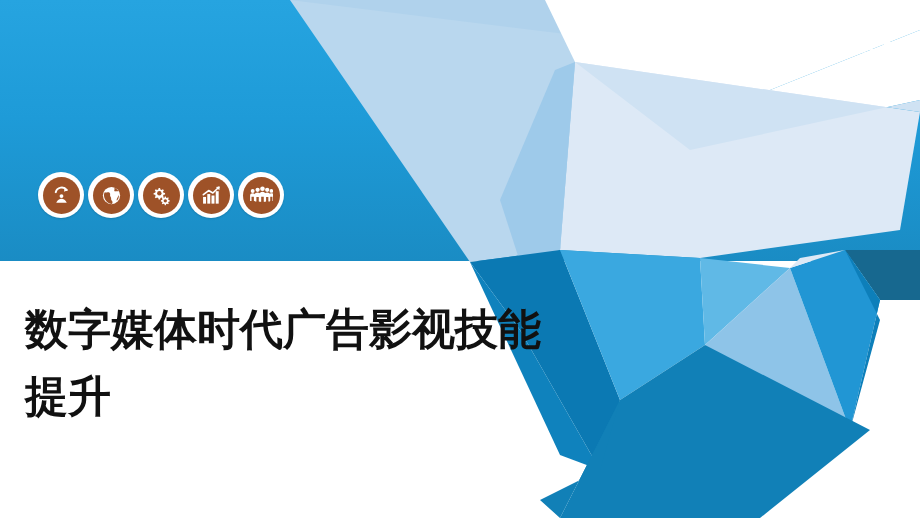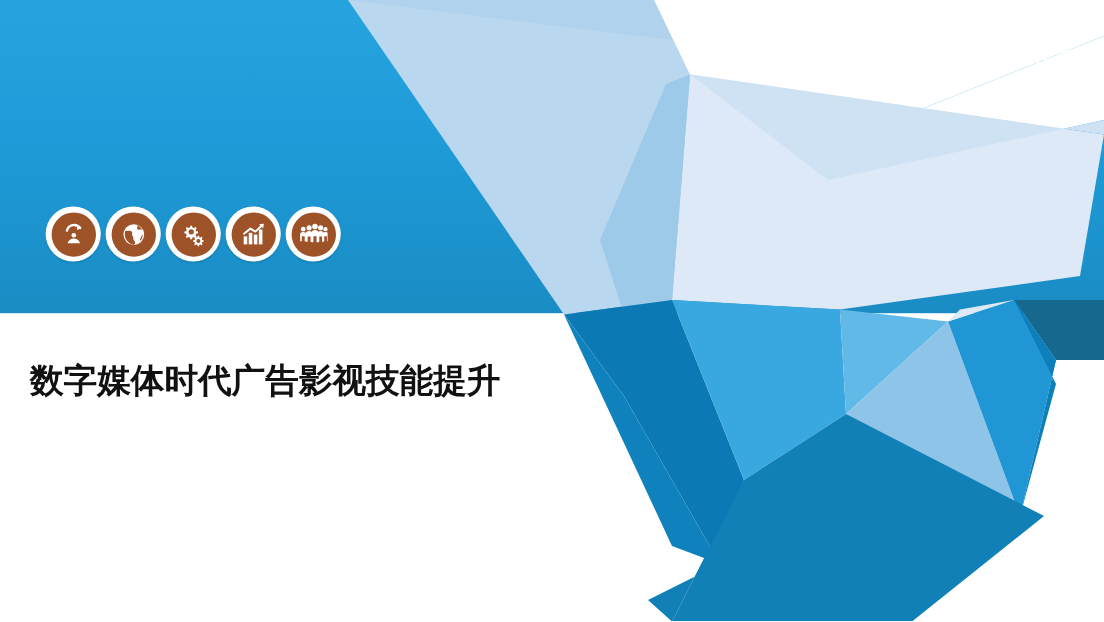--- a/index.html
+++ b/index.html
@@ -79,21 +79,21 @@
   .icon-inner svg {
     display: block;
   }
   
   .title {
     position: absolute;
     left: 25px;
     top: 296px;
     width: 520px;
     color: #111111;
-    font-size: 28px;
+    font-size: 43px;
     font-weight: bold;
     line-height: 1.55;
     letter-spacing: 0px;
   }
 </style>
 </head>
 <body>
 
 <div id="slide">
 

